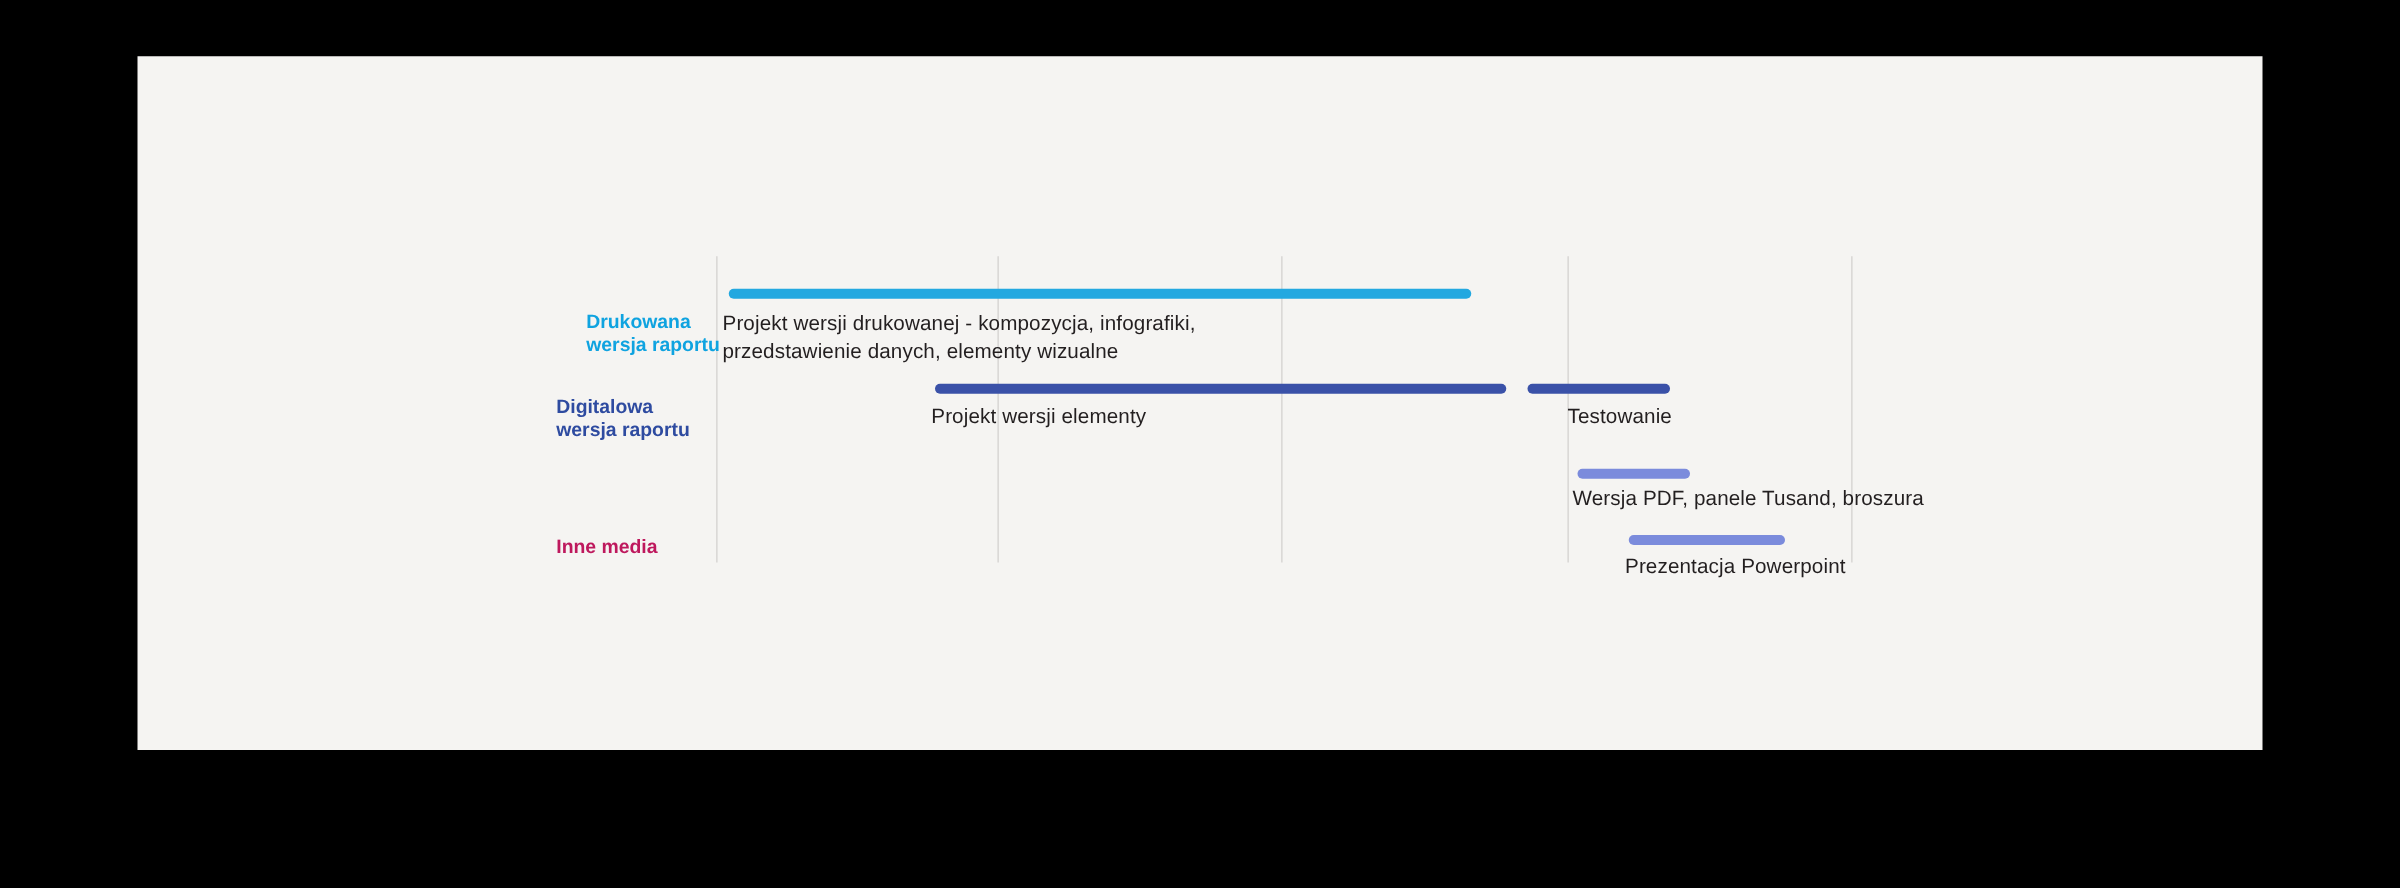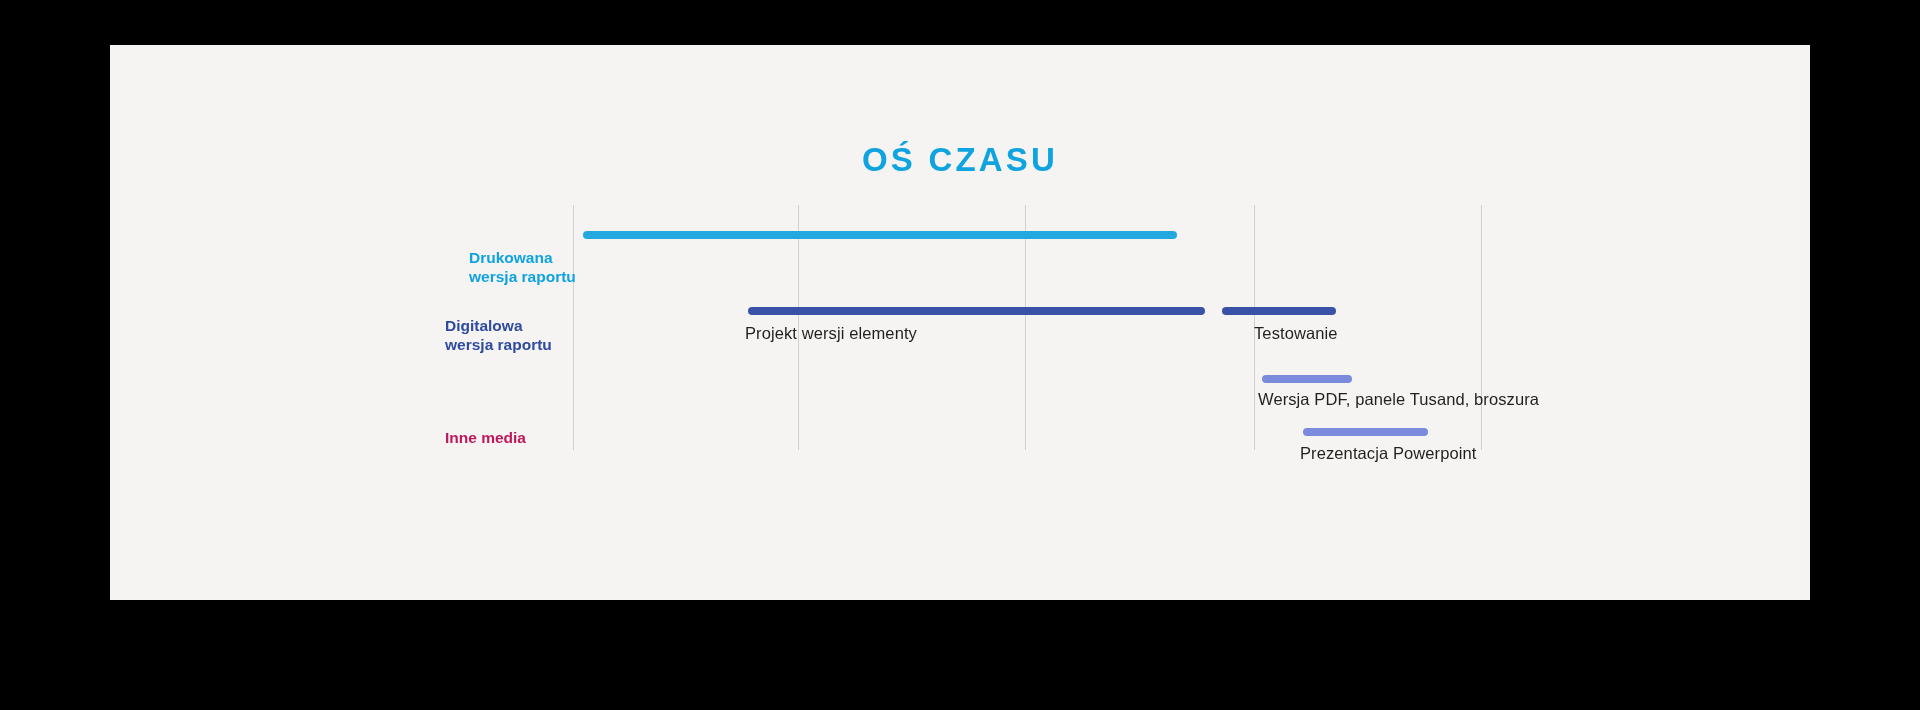--- a/index.html
+++ b/index.html
@@ -85,32 +85,33 @@
     color: #231F20;
     white-space: pre-line;
     letter-spacing: 0.1px;
   }
 </style>
 </head>
 <body>
 
 <div id="slide">
 
-  <div id="title">OŚ CZASU</div>
 
   <div id="plot">
 
   <div class="gridline" style="left: 463px;"></div>
       <div class="gridline" style="left: 688px;"></div>
       <div class="gridline" style="left: 915px;"></div>
       <div class="gridline" style="left: 1144px;"></div>
       <div class="gridline" style="left: 1371px;"></div>
       <div class="row-label lbl-0" style="left: 335px; top: 203px; color: rgb(15, 163, 224); margin-left: 24px;">Drukowana
 wersja raportu</div>
       <div class="bar" style="left: 473px; top: 186px; width: 594px; background: rgb(35, 168, 224);"></div>
+      <div class="bar-caption" style="left: 468px; top: 203px;">Projekt wersji drukowanej - kompozycja, infografiki,
+przedstawienie danych, elementy wizualne</div>
       <div class="row-label lbl-1" style="left: 335px; top: 271px; color: rgb(46, 75, 160);">Digitalowa
 wersja raportu</div>
       <div class="bar" style="left: 638px; top: 262px; width: 457px; background: rgb(58, 81, 168);"></div>
       <div class="bar-caption" style="left: 635px; top: 277px;">Projekt wersji elementy</div>
       <div class="bar" style="left: 1112px; top: 262px; width: 114px; background: rgb(58, 81, 168);"></div>
       <div class="bar-caption" style="left: 1108px; top: 277px; margin-left: 36px;">Testowanie</div>
       <div class="row-label lbl-2" style="left: 335px; top: 383px; color: #be185d;">Inne media</div>
       <div class="bar" style="left: 1152px; top: 330px; width: 90px; background: rgb(123, 139, 220);"></div>
       <div class="bar-caption" style="left: 1148px; top: 343px;">Wersja PDF, panele Tusand, broszura</div>
       <div class="bar" style="left: 1193px; top: 383px; width: 125px; background: rgb(123, 139, 220);"></div>

